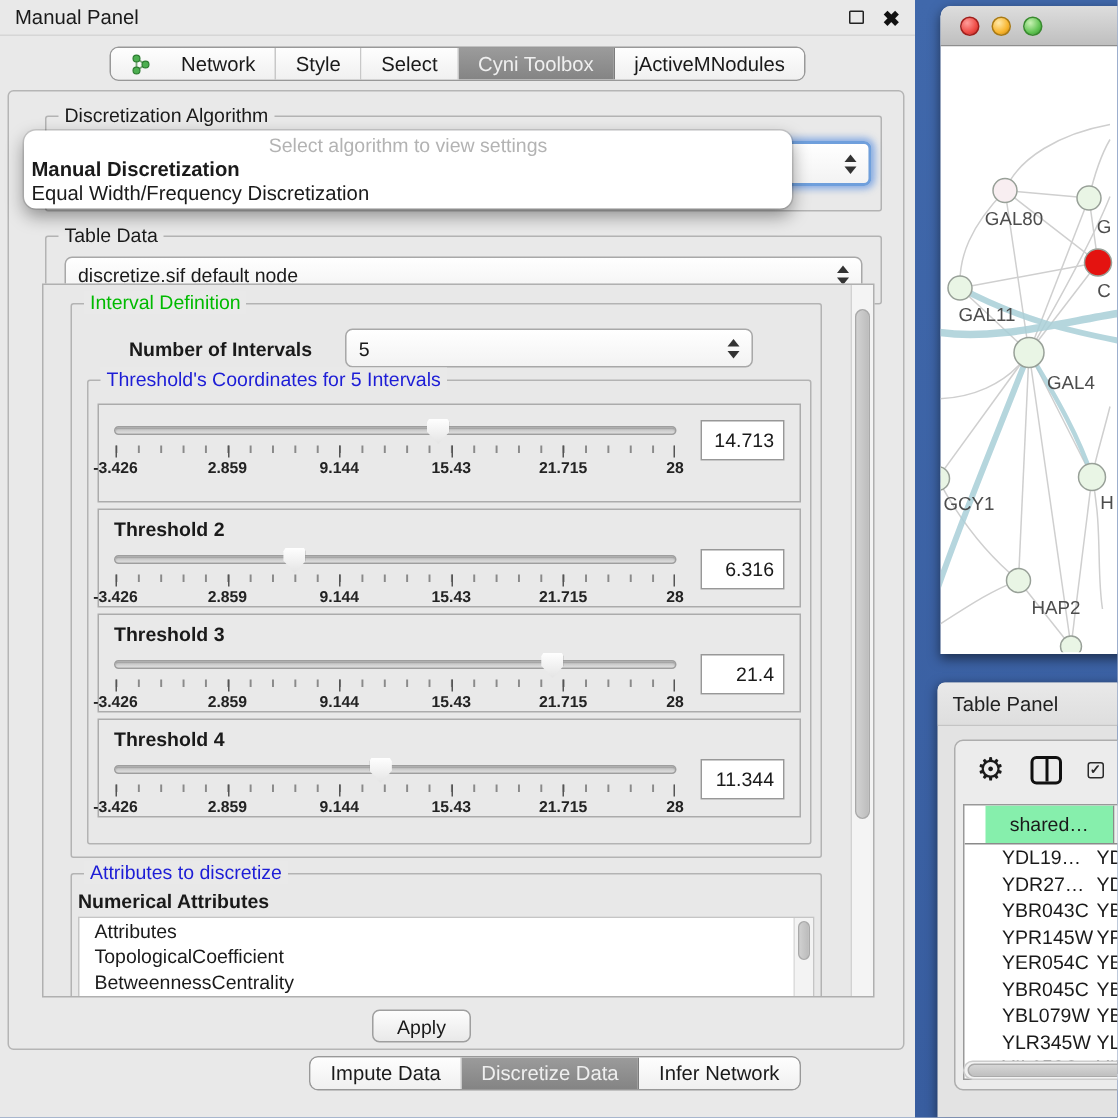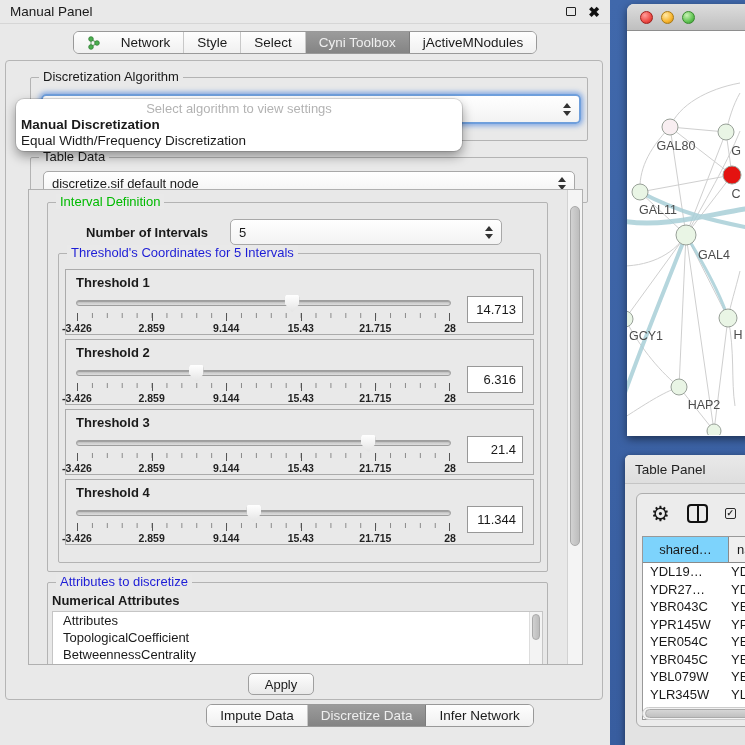--- a/index.html
+++ b/index.html
@@ -38,21 +38,21 @@
            display:flex; align-items:center; padding:0 8px; }
   .spin { margin-left:auto; display:flex; flex-direction:column; gap:3px; }
   .spin i { width:0; height:0; border-left:4px solid transparent; border-right:4px solid transparent; }
   .spin .up   { border-bottom:5px solid #333; }
   .spin .down { border-top:5px solid #333; }
 
   .algo-group { left:24px; right:14px; top:16px; height:64px; }
   .algo-combo { position:absolute; left:10px; right:6px; top:16px; height:30px;
                 border:2px solid #6f9fdc; box-shadow:0 0 5px 2px rgba(100,150,225,.75); }
 
-  .popup { position:absolute; left:10px; top:38px; width:446px; height:52px; background:#fff;
+  .popup { position:absolute; left:10px; top:26px; width:512px; height:52px; background:#fff;
            border-radius:8px; box-shadow:0 0 0 1px rgba(0,0,0,.12), 0 5px 12px rgba(0,0,0,.4);
            z-index:30; padding-top:2px; }
   .popup-prompt { text-align:center; color:#b3b3b3; height:16px; line-height:16px; font-size:13px; }
   .popup-item { padding:0 5px; height:16px; line-height:16px; font-size:13.5px; }
   .popup-item.first { font-weight:bold; }
 
   .tabledata-group { left:24px; right:14px; top:96px; height:46px; }
   .tabledata-combo { position:absolute; left:12px; right:12px; top:13px; height:24px; }
 
   .scrollpane { position:absolute; left:22px; top:128px; width:555px; height:476px;
@@ -125,25 +125,25 @@
   .tp-toolbar { height:38px; display:flex; align-items:center; gap:17px; padding-left:14px; }
   .gear { font-size:21px; line-height:1; color:#1a1a1a; }
   .colicon { width:21px; height:19px; border:2px solid #111; border-radius:4px; position:relative; }
   .colicon::after { content:""; position:absolute; left:8px; top:0; bottom:0; width:2px; background:#111; }
   .cb { width:11px; height:11px; border:1.5px solid #2a2a2a; border-radius:2px; font-size:9px; line-height:9px;
         text-align:center; color:#2a2a2a; font-weight:bold; }
   .tp-table { position:absolute; left:5px; top:42px; width:130px; height:184px; background:#fff;
               border:1px solid #999; overflow:hidden; }
   .thead { display:flex; height:26px; border-bottom:1px solid #8a8a8a; }
   .hcell { display:flex; align-items:center; justify-content:center; font-size:13px; border-right:1px solid #8a8a8a; }
-  .hcell.c0 { width:86px; background:#7dd3fc; }
+  .hcell.c0 { width:86px; background:#86efac;margin-left:14px; }
   .hcell.c1 { flex:1; background:#efefef; justify-content:flex-start; padding-left:8px; }
   .trow { display:flex; height:17.5px; align-items:center; }
   .tcell { font-size:13px; white-space:nowrap; overflow:hidden; }
-  .tcell.c0 { width:86px; padding-left:7px; }
+  .tcell.c0 { width:86px; padding-left:25px; }
   .tcell.c1 { flex:1; padding-left:2px; }
   .hscroll { position:absolute; left:5px; bottom:6px; width:124px; height:13px; background:#f2f2f2;
              border:1px solid #ccc; border-radius:7px; }
   .hthumb { position:absolute; left:2px; top:1px; height:9px; width:105px; border-radius:5px;
             background:linear-gradient(#d6d6d6,#c0c0c0); border:1px solid #aaa; }
 </style>
 </head>
 <body>
 
 <div class="control-panel">
@@ -224,21 +224,20 @@
                 <i class="up"></i>
                 <i class="down"></i>
               </div>
           </div>
         </div>
 
         <div class="group thresh-group">
           <div class="gtitle blue">Threshold's Coordinates for 5 Intervals</div>
 
           <div class="tpanel">
-            <div class="tlabel">Threshold 1</div>
             <div class="trow2">
               <div class="sliderarea">
                 <div class="track"></div>
                 <div class="handle" style="left: 57.2565%;"></div>
                 <div class="ticks">
                     <span class="maj" style="left: 0%;"></span>
                     <span class="tlab" style="left: 0%;">-3.426</span>
                     <span class="maj" style="left: 20%;"></span>
                     <span class="tlab" style="left: 20%;">2.859</span>
                     <span class="maj" style="left: 40%;"></span>

